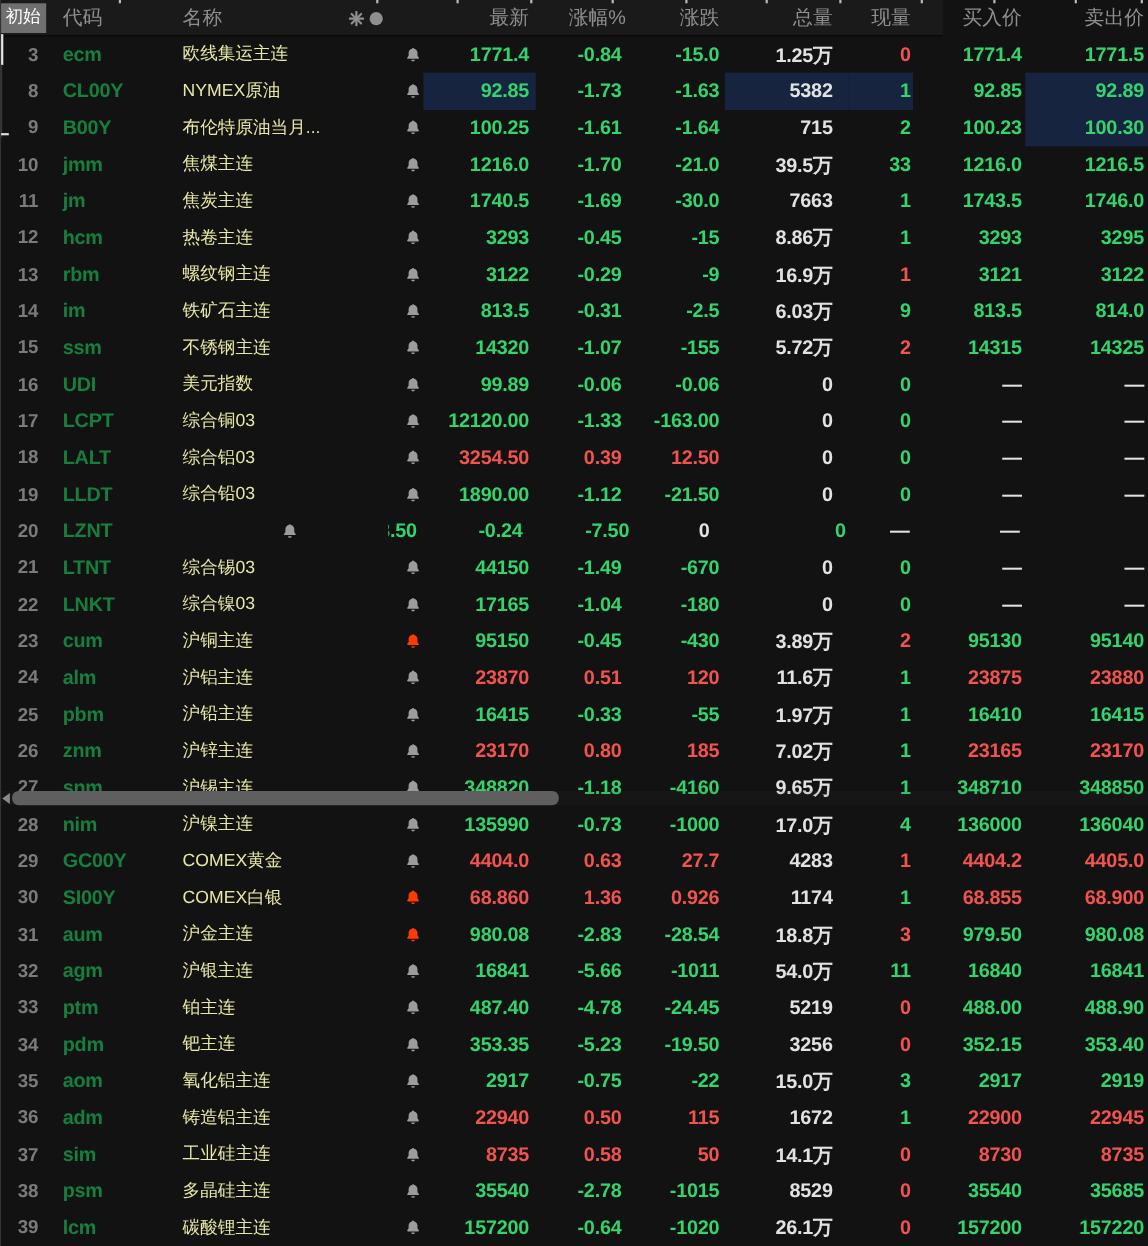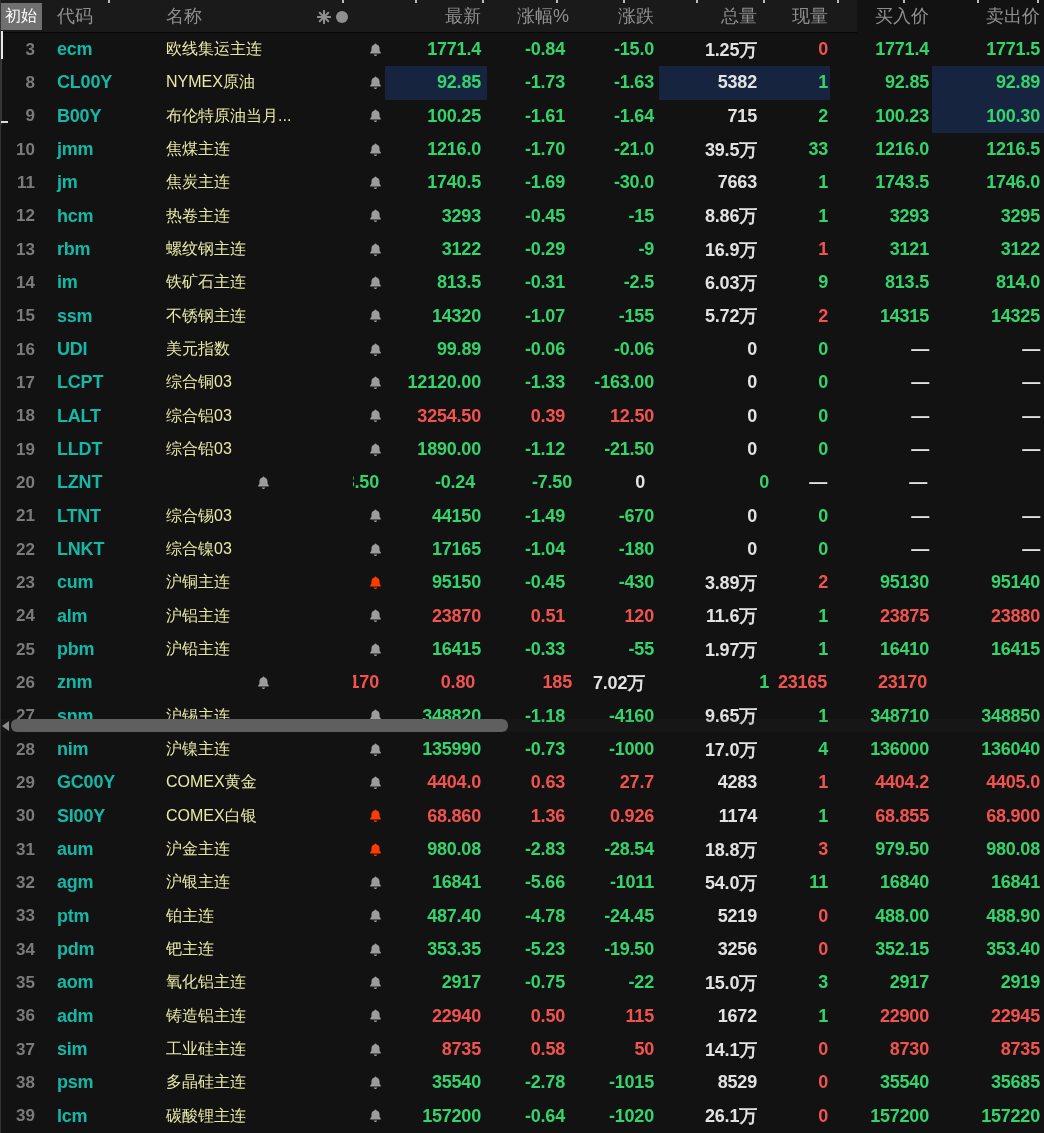--- a/index.html
+++ b/index.html
@@ -54,21 +54,21 @@
   .th-cur  { padding-right:2px; }
   .th-bid  { padding-right:3px; }
   .th-ask  { padding-right:5px; }
 
   .tbody { position:relative; height:1100px; }
   .row { height:33.333px; cursor:default; }
   .cell { height:100%; display:flex; align-items:center; white-space:nowrap; overflow:hidden; }
   .cell.num { justify-content:flex-end; font-weight:700; font-size:18px; letter-spacing:-0.2px; }
 
   .cell-idx  { justify-content:flex-end; padding-right:14px; color:#7b7b7b; font-weight:700; font-size:17px; }
-  .cell-code { padding-left:8px; color:#14b8a6; font-weight:700; font-size:18px; letter-spacing:-0.2px; }
+  .cell-code { padding-left:8px; color:#15803d; font-weight:700; font-size:18px; letter-spacing:-0.2px; }
   .cell-name { padding-left:5px; color:#e9e9a6; font-size:16px; }
   .cell-bell { justify-content:center; padding-left:12px; }
   .cell-last { padding-right:6px; }
   .cell-pct  { padding-right:12px; }
   .cell-chg  { padding-right:5px; }
   .cell-vol  { padding-right:14px; color:#e2e2e2; }
   .cell-cur  { padding-right:2px; }
   .cell-bid  { padding-right:3px; }
   .cell-ask  { padding-right:5px; }
 
@@ -463,20 +463,21 @@
     <div class="cell num cell-pct c-g">-0.33</div>
     <div class="cell num cell-chg c-g">-55</div>
     <div class="cell num cell-vol">1.97万</div>
     <div class="cell num cell-cur c-g">1</div>
     <div class="cell num cell-bid c-g">16410</div>
     <div class="cell num cell-ask c-g">16415</div>
   </div>
       <div class="grid-row row">
     <div class="cell cell-idx">26</div>
     <div class="cell cell-code">znm</div>
+    <div class="cell cell-name">沪锌主连</div>
     <div class="cell cell-bell">
       <svg class="bell-ic bell-gray" width="15" height="16" viewBox="0 0 16 16" fill="currentColor">
         <path d="M8 1.1c.6 0 1 .4 1.1.9 1.9.5 3.2 2 3.2 3.9v2.7l1.3 2c.3.5-.1 1.1-.7 1.1H3.1c-.6 0-1-.6-.7-1.1l1.3-2V5.9c0-1.9 1.3-3.4 3.2-3.9.1-.5.5-.9 1.1-.9z M6.2 12.7h3.6c-.1.9-.9 1.6-1.8 1.6s-1.7-.7-1.8-1.6z"></path>
       </svg>
     </div>
     <div class="cell num cell-last c-r">23170</div>
     <div class="cell num cell-pct c-r">0.80</div>
     <div class="cell num cell-chg c-r">185</div>
     <div class="cell num cell-vol">7.02万</div>
     <div class="cell num cell-cur c-g">1</div>

